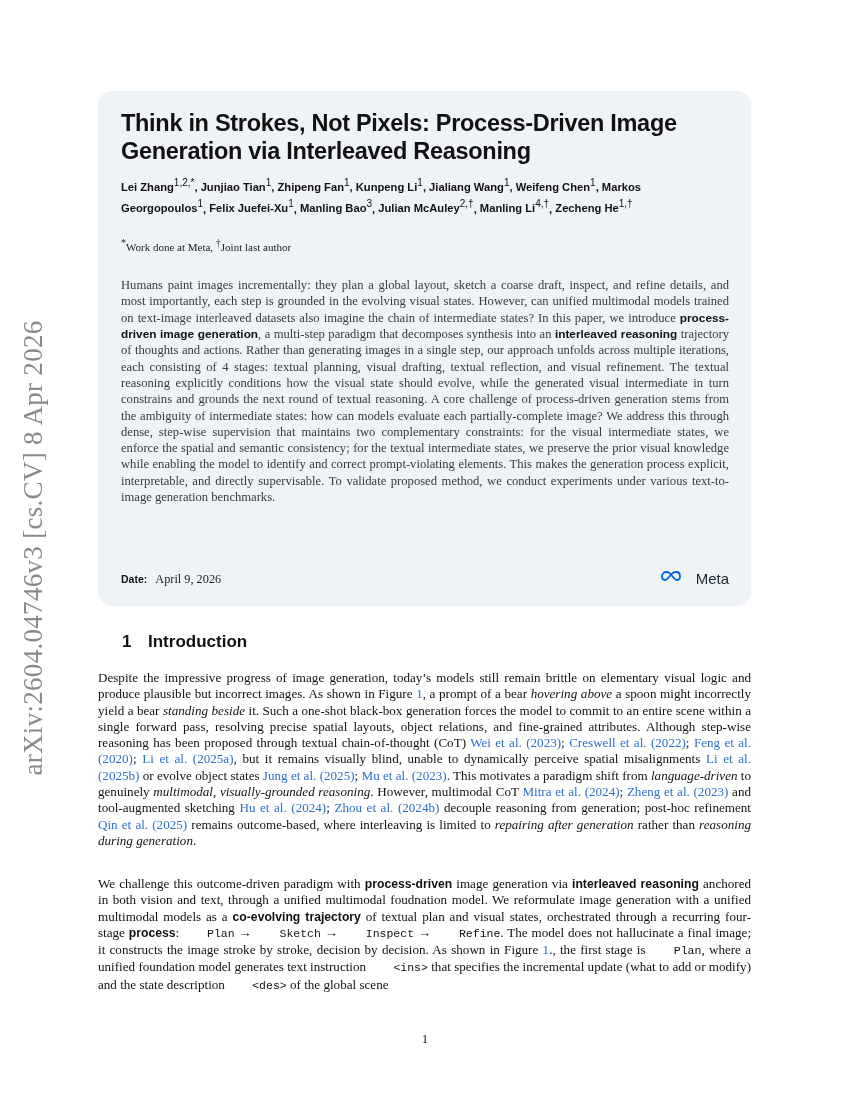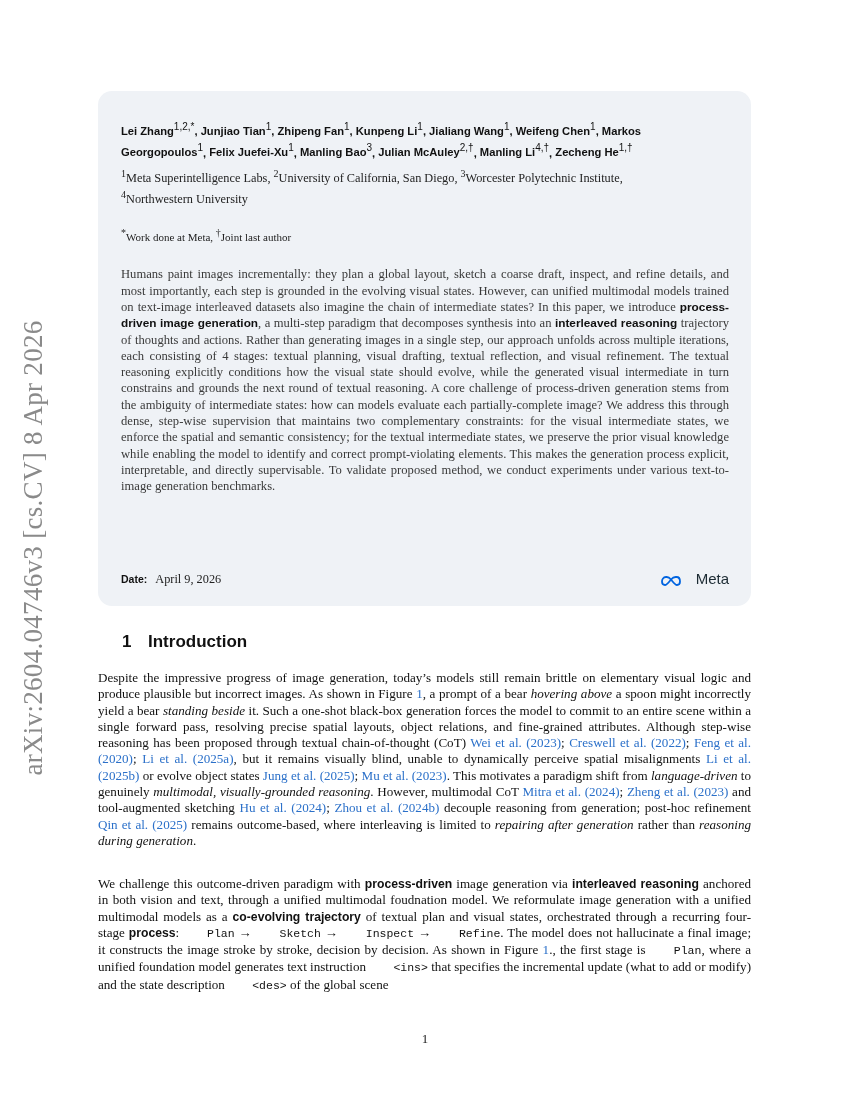--- a/index.html
+++ b/index.html
@@ -32,21 +32,21 @@
   .affil { margin-top: 5px; }
   .notes { font-size: 11px; margin-top: 18px; }
   .abstract {
     font-family: "Liberation Serif", "DejaVu Serif", serif; font-size: 12.6px; line-height: 16.3px;
     color: #3a3a3a; text-align: justify; margin-top: 22px;
   }
   .abstract b { font-family: "Liberation Sans", "DejaVu Sans", sans-serif; font-weight: bold; color: #111; font-size: 11.8px; }
   .date-row { position: absolute; left: 23px; right: 22px; top: 478px; display: flex; justify-content: space-between; align-items: center; }
   .date-label { font-family: "Liberation Sans", "DejaVu Sans", sans-serif; font-weight: bold; font-size: 10.5px; color: #111; }
   .date-value { font-family: "Liberation Serif", "DejaVu Serif", serif; font-size: 12.3px; color: #222; margin-left: 4px; }
-  .meta-logo { display: flex; align-items: flex-end; gap: 15px; }
+  .meta-logo { display: flex; align-items: flex-start; gap: 15px; }
   .meta-logo-text { font-family: "Liberation Sans", "DejaVu Sans", sans-serif; font-size: 15px; color: #1c2b33; }
 
   .section-heading {
     position: absolute; left: 98px; top: 632px;
     font-family: "Liberation Sans", "DejaVu Sans", sans-serif; font-weight: bold; font-size: 17px; color: #111; margin-left: 24px;
   }
   .section-heading .num { display: inline-block; width: 26px; }
 
   .body-text {
     position: absolute; left: 98px; width: 653px;
@@ -63,42 +63,37 @@
     position: absolute; left: 0; width: 850px; top: 1031px; text-align: center;
     font-family: "Liberation Serif", "DejaVu Serif", serif; font-size: 13px; color: #222;
   }
 </style>
 </head>
 <body>
 
 <div class="arxiv-stamp">arXiv:2604.04746v3  [cs.CV]  8 Apr 2026</div>
 
 <div class="header-box">
+  <h1 class="title">Think in Strokes, Not Pixels: Process-Driven Image Generation via Interleaved Reasoning</h1>
 
   <div class="authors">
     <span><span>Lei Zhang</span><sup>1,2,*</sup></span>,
     <span><span>Junjiao Tian</span><sup>1</sup></span>,
     <span><span>Zhipeng Fan</span><sup>1</sup></span>,
     <span><span>Kunpeng Li</span><sup>1</sup></span>,
     <span><span>Jialiang Wang</span><sup>1</sup></span>,
     <span><span>Weifeng Chen</span><sup>1</sup></span>,
     <span><span>Markos Georgopoulos</span><sup>1</sup></span>,
     <span><span>Felix Juefei-Xu</span><sup>1</sup></span>,
     <span><span>Manling Bao</span><sup>3</sup></span>,
     <span><span>Julian McAuley</span><sup>2,†</sup></span>,
     <span><span>Manling Li</span><sup>4,†</sup></span>,
     <span><span>Zecheng He</span><sup>1,†</sup></span>
   </div>
 
-  <div class="affil">
-    <sup>1</sup><span>Meta Superintelligence Labs</span>,
-    <sup>2</sup><span>University of California, San Diego</span>,
-    <sup>3</sup><span>Worcester Polytechnic Institute</span>,<br>
-    <sup>4</sup><span>Northwestern University</span>
-  </div>
 
   <div class="notes">
     <sup>*</sup><span>Work done at Meta</span>,
     <sup>†</sup><span>Joint last author</span>
   </div>
 
   <div class="abstract"><span>Humans paint images incrementally: they plan a global layout, sketch a coarse draft, inspect, and refine details, and most importantly, each step is grounded in the evolving visual states. However, can unified multimodal models trained on text-image interleaved datasets also imagine the chain of intermediate states?  In this paper, we introduce </span><b>process-driven image generation</b><span>, a multi-step paradigm that decomposes synthesis into an </span><b>interleaved reasoning</b><span> trajectory of thoughts and actions. Rather than generating images in a single step, our approach unfolds across multiple iterations, each consisting of 4 stages:  textual planning, visual drafting, textual reflection, and visual refinement. The textual reasoning explicitly conditions how the visual state should evolve, while the generated visual intermediate in turn constrains and grounds the next round of textual reasoning.  A core challenge of process-driven generation stems from the ambiguity of intermediate states:  how can models evaluate each partially-complete image? We address this through dense, step-wise supervision that maintains two complementary constraints:  for the visual intermediate states, we enforce the spatial and semantic consistency; for the textual intermediate states, we preserve the prior visual knowledge while enabling the model to identify and correct prompt-violating elements. This makes the generation process explicit, interpretable, and directly supervisable. To validate proposed method, we conduct experiments under various text-to-image generation benchmarks.</span></div>
 
   <div class="date-row">
     <div>

